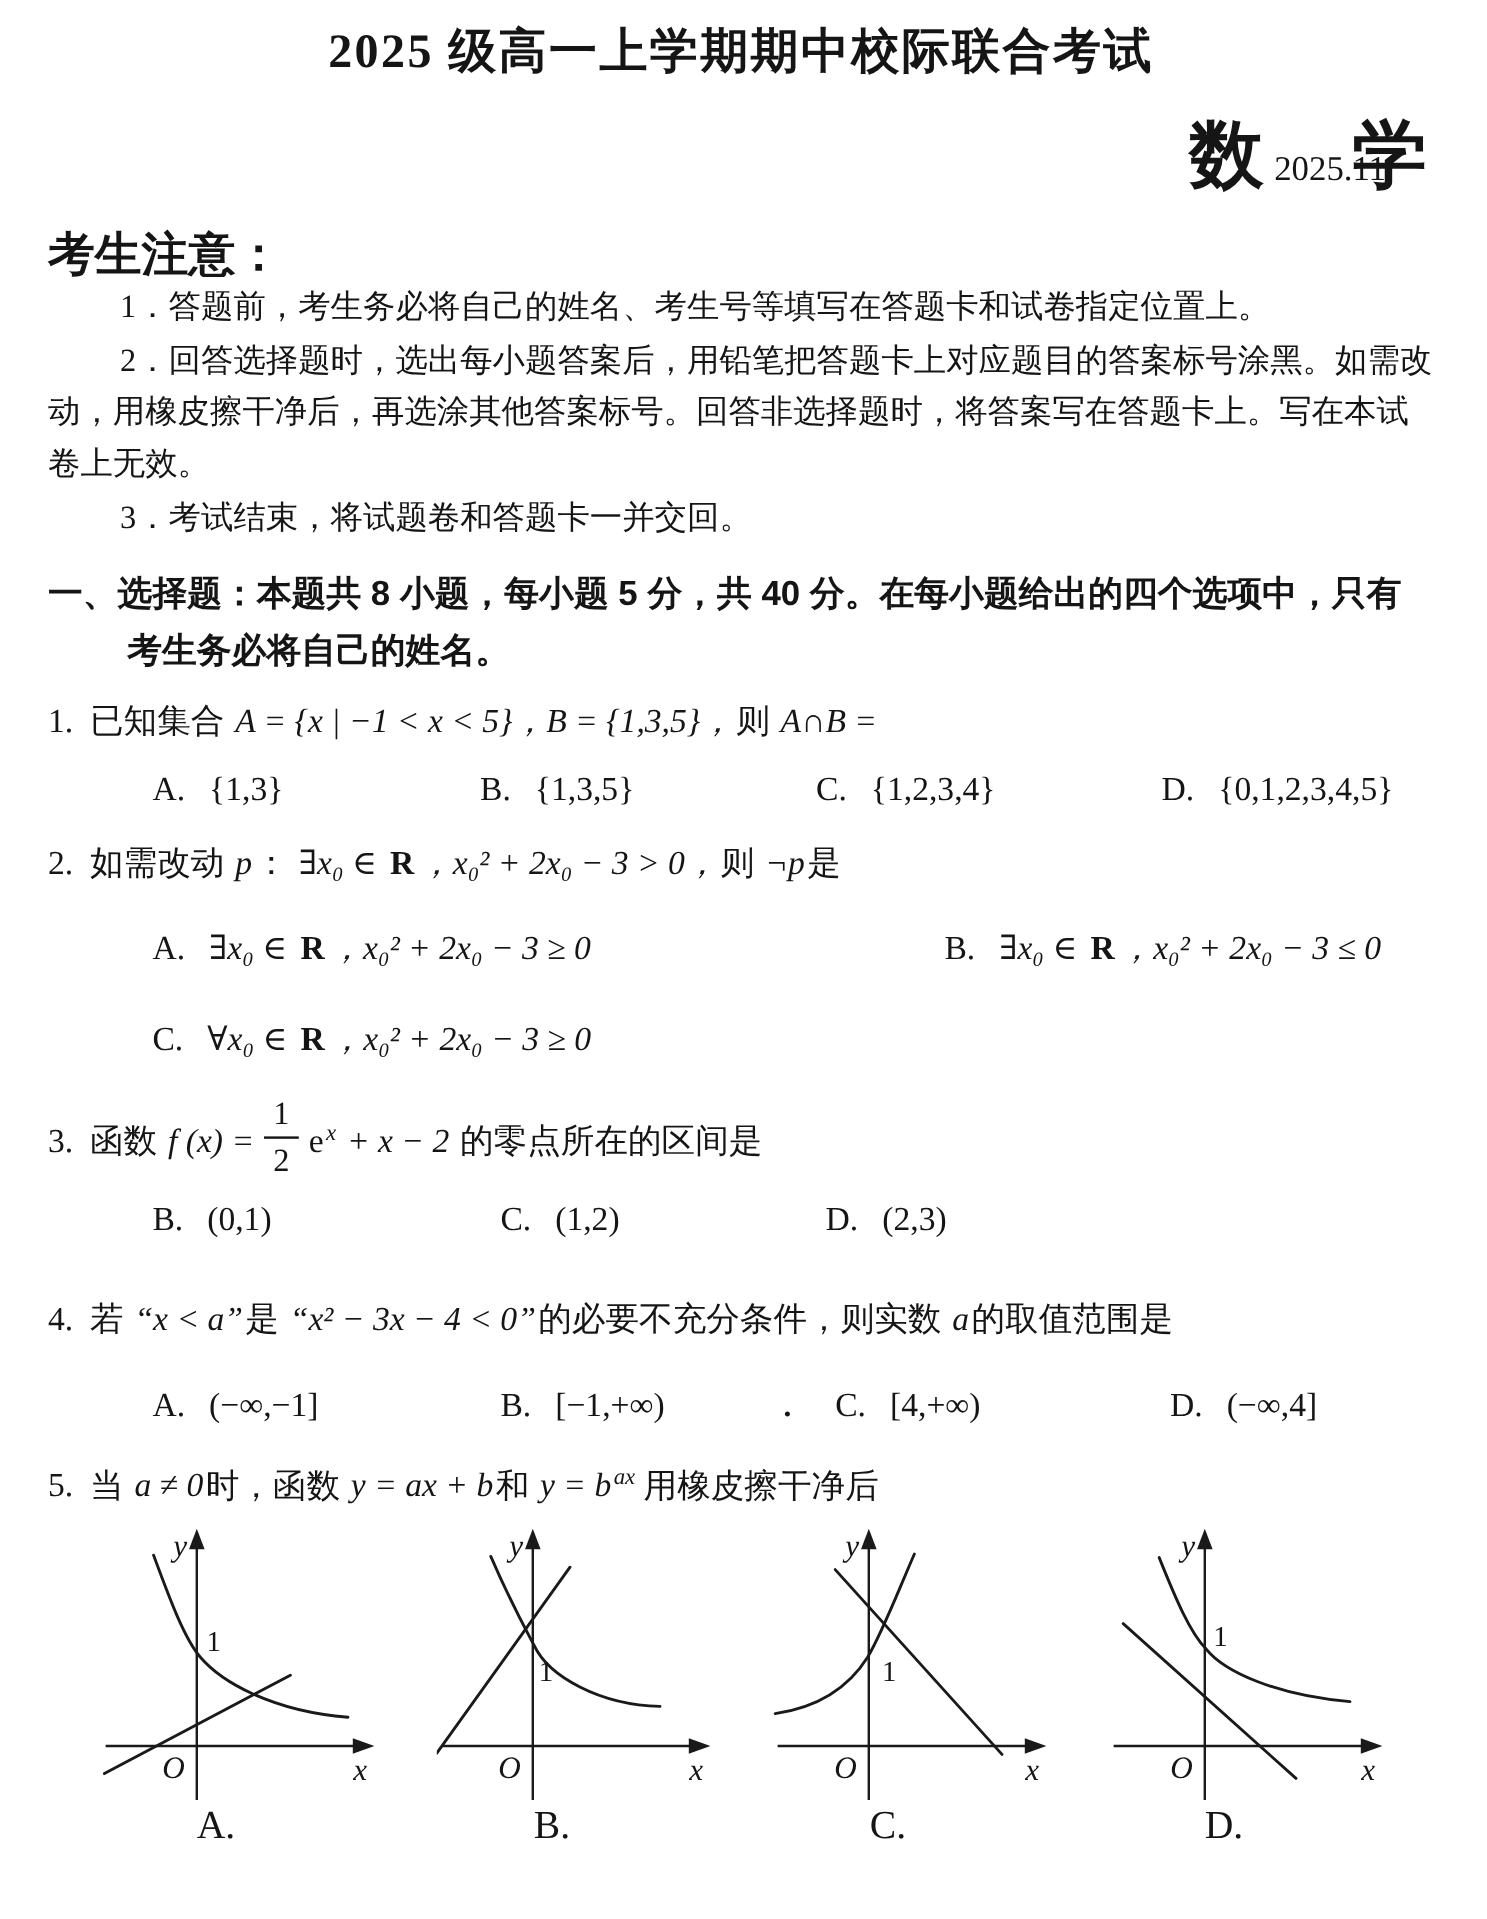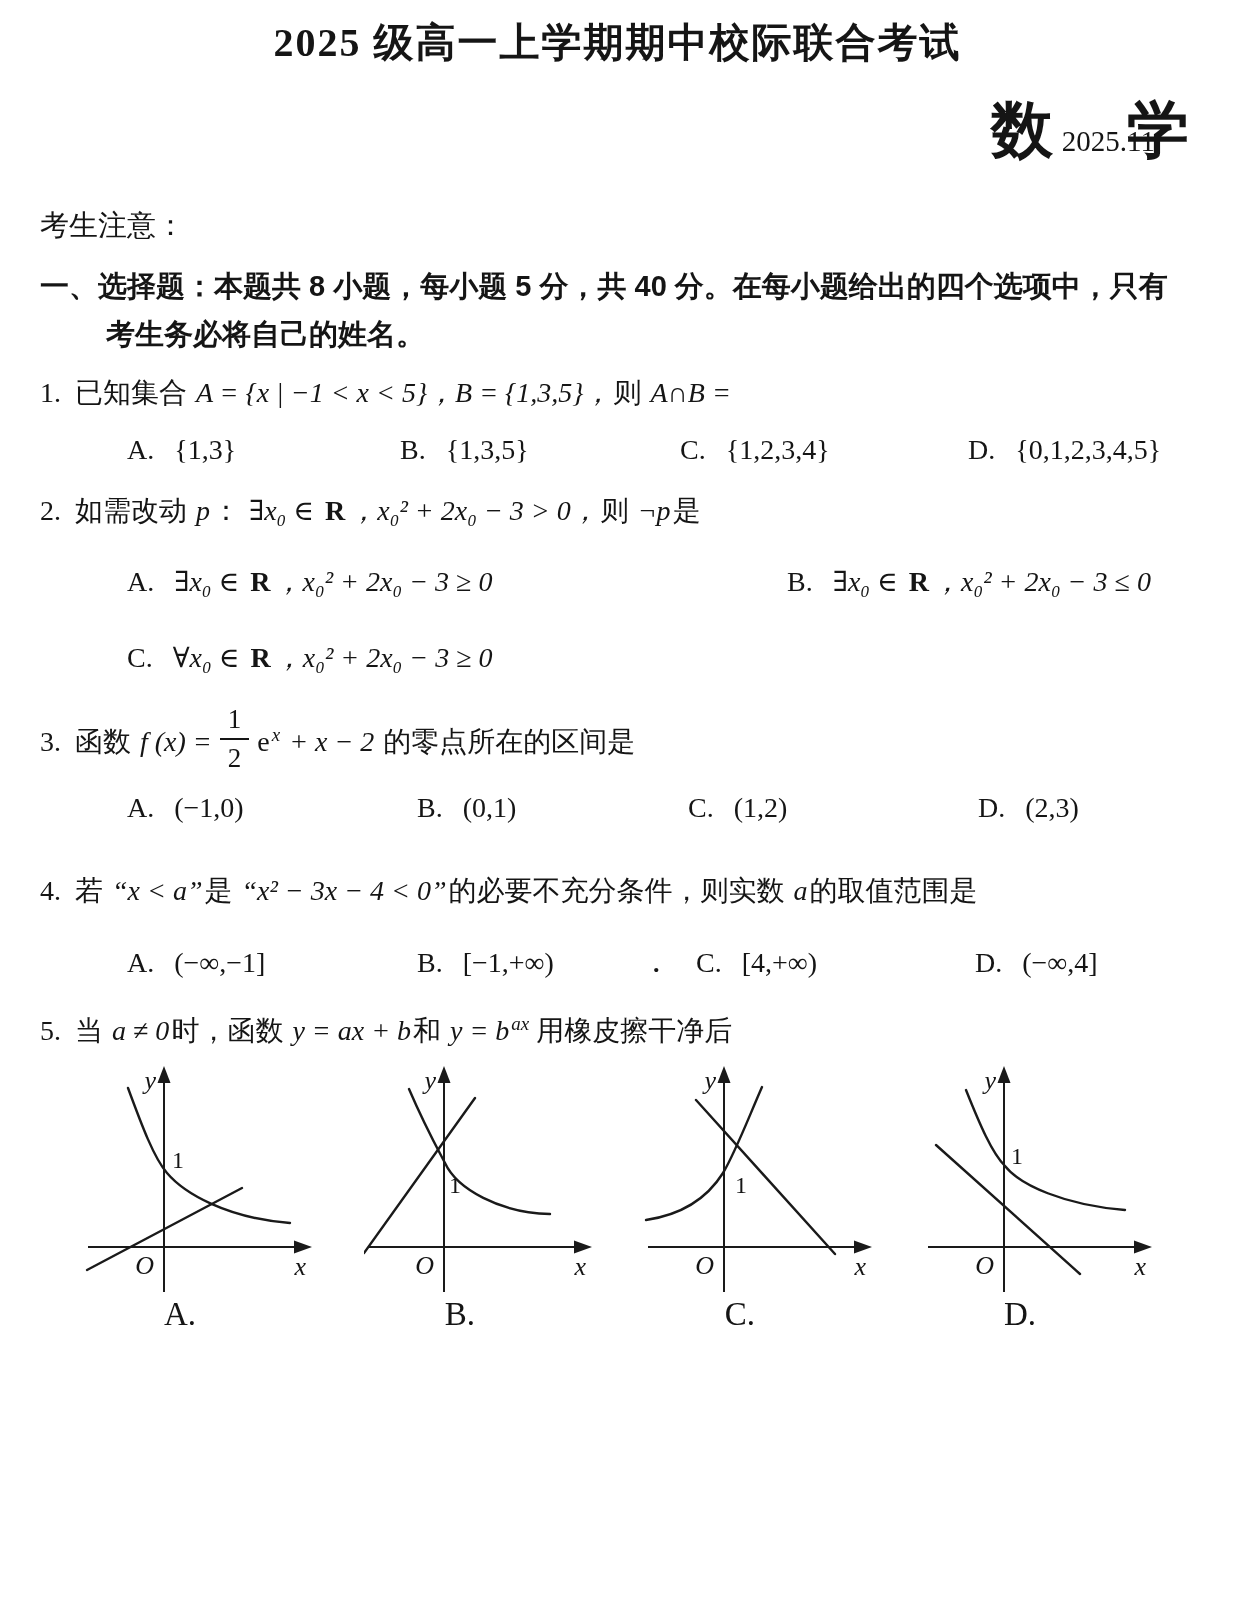--- a/index.html
+++ b/index.html
@@ -17,21 +17,21 @@
   .subject-row{position:relative;margin-top:28px;height:72px;}
   .subject{
     text-align:right;font-size:62px;font-weight:bold;line-height:72px;
     letter-spacing:6px;
   }
   .date{
     position:absolute;right:40px;bottom:8px;font-size:29px;font-weight:normal;
   }
 
   .notice-h{
-    margin-top:40px;font-size:29px;font-weight:normal;line-height:38px;
+    margin-top:28px;font-size:39px;font-weight:bold;line-height:38px;
     font-family:"Liberation Sans","DejaVu Sans",sans-serif;
   }
   .notice p{
     font-size:27px;line-height:43px;margin:2px 0 0 0;text-indent:60px;
   }
 
   .section{margin-top:18px;font-weight:bold;font-size:29px;
     font-family:"Liberation Sans","DejaVu Sans",sans-serif;}
   .sec-line1{line-height:48px;}
   .sec-line2{line-height:48px;padding-left:66px;}
@@ -84,20 +84,25 @@
 <div class="page">
 
   <div class="title">2025 级高一上学期期中校际联合考试</div>
 
   <div class="subject-row">
     <div class="subject">数　学</div>
     <div class="date">2025.11</div>
   </div>
 
   <div class="notice-h">考生注意：</div>
+  <div class="notice">
+    <p>1．答题前，考生务必将自己的姓名、考生号等填写在答题卡和试卷指定位置上。</p>
+    <p>2．回答选择题时，选出每小题答案后，用铅笔把答题卡上对应题目的答案标号涂黑。如需改动，用橡皮擦干净后，再选涂其他答案标号。回答非选择题时，将答案写在答题卡上。写在本试卷上无效。</p>
+    <p>3．考试结束，将试题卷和答题卡一并交回。</p>
+  </div>
 
   <div class="section">
     <div class="sec-line1">一、选择题：本题共 8 小题，每小题 5 分，共 40 分。在每小题给出的四个选项中，只有</div>
     <div class="sec-line2">考生务必将自己的姓名。</div>
   </div>
 
   <div class="q mq1">
     <span class="qnum">1.</span><span>已知集合</span>
     <span class="mit">A = {x | −1 &lt; x &lt; 5}，B = {1,3,5}，</span><span>则</span>
     <span class="mit">A∩B =</span>
@@ -122,21 +127,20 @@
   <div class="opts opts-q2b">
     <span><span class="okey">C.</span><span class="mit">∀x₀ ∈ </span><span class="rbold">R</span><span class="mit">，x₀² + 2x₀ − 3 ≥ 0</span></span>
   </div>
 
   <div class="q mq3">
     <span class="qnum">3.</span><span>函数</span>
     <span class="mit">f (x) =</span><span class="frac"><span class="fnum">1</span><span class="fden">2</span></span><span class="mup">e</span><sup>x</sup><span class="mit"> + x − 2</span>
     <span>的零点所在的区间是</span>
   </div>
   <div class="opts opts-q3">
-    <span><span class="okey">A.</span><span class="mup">(−1,0)</span></span>
     <span><span class="okey">B.</span><span class="mup">(0,1)</span></span>
     <span><span class="okey">C.</span><span class="mup">(1,2)</span></span>
     <span><span class="okey">D.</span><span class="mup">(2,3)</span></span>
   </div>
 
   <div class="q mq4">
     <span class="qnum">4.</span><span>若</span>
     <span class="mit">“x &lt; a”</span><span>是</span>
     <span class="mit">“x² − 3x − 4 &lt; 0”</span><span>的必要不充分条件，则实数</span>
     <span class="mit">a</span><span>的取值范围是</span>

